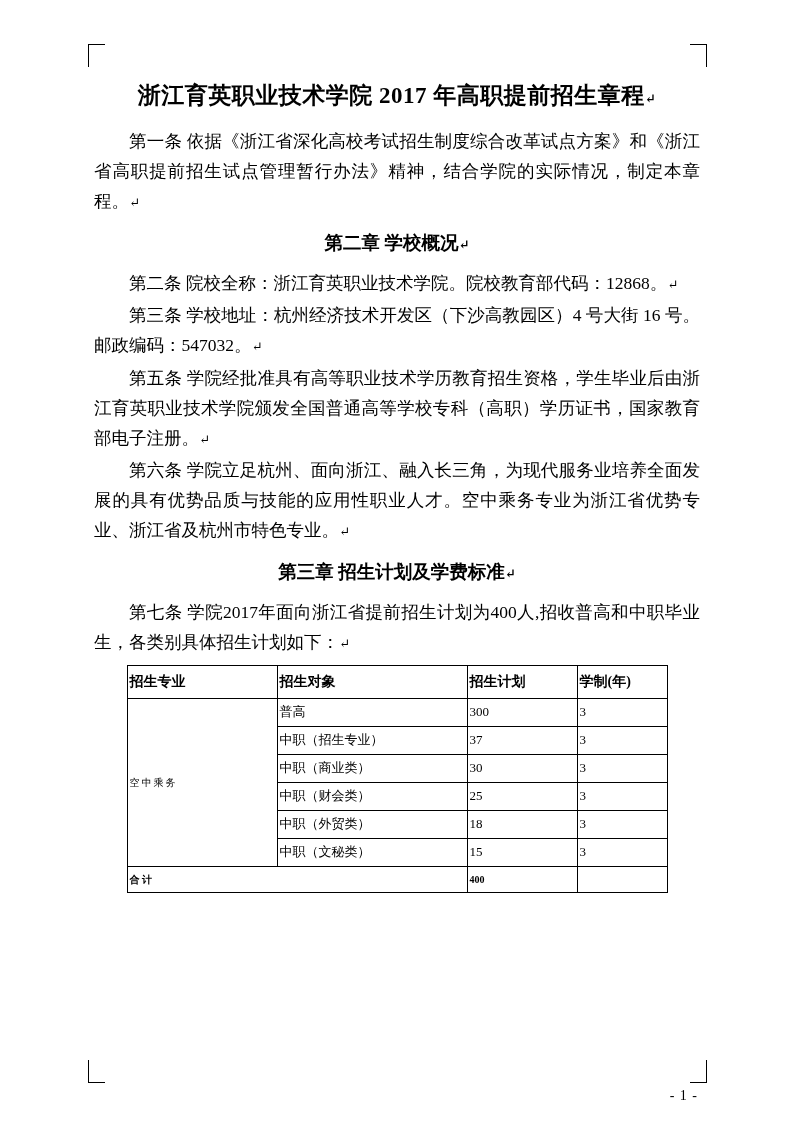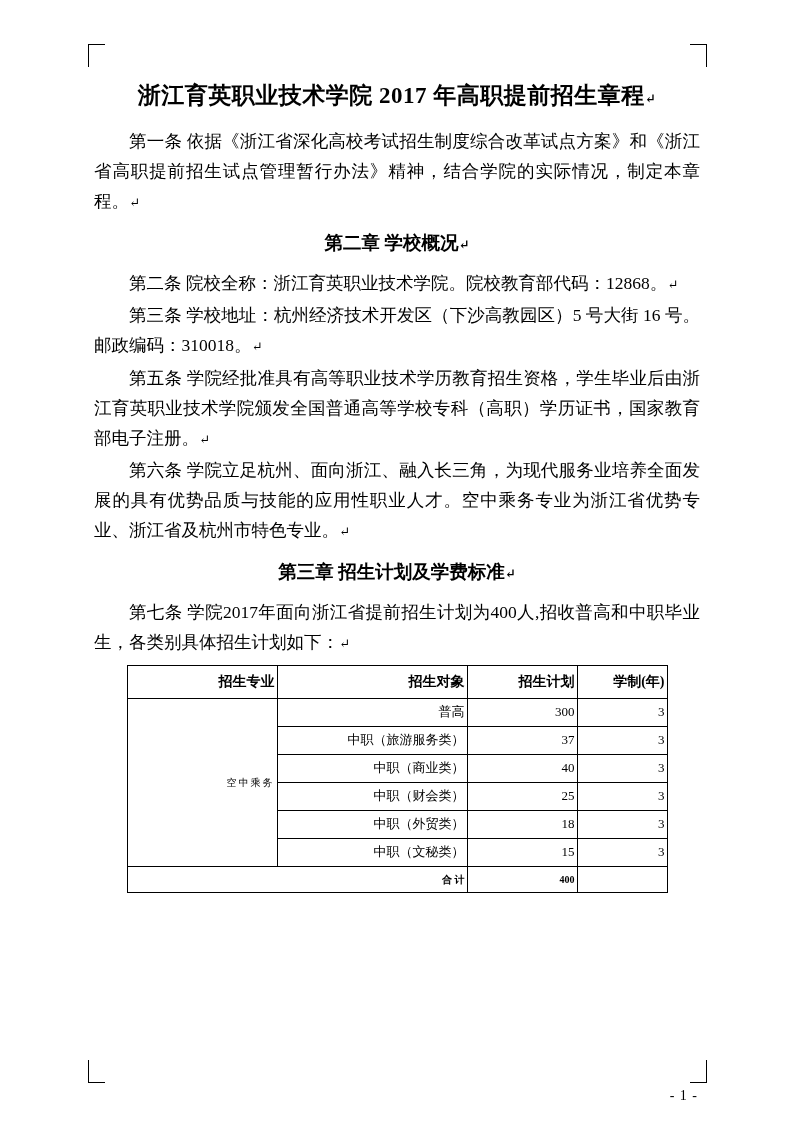--- a/index.html
+++ b/index.html
@@ -71,21 +71,21 @@
   }
   table.plan {
     border-collapse: collapse;
     margin: 8px auto 0 auto;
     width: 540px;
     table-layout: fixed;
   }
   table.plan td, table.plan th {
     border: 1px solid #000;
     font-size: 13px;
-    text-align: right;
+    text-align: left;
     padding: 5px 2px;
     font-weight: normal;
     line-height: 1.3;
   }
   table.plan thead td {
     font-weight: bold;
     font-size: 14px;
     padding: 7px 2px;
   }
   table.plan td.major {
@@ -132,21 +132,21 @@
     </p>
 
     <div class="chapter">
       <span>第二章  学校概况</span><span class="pilcrow">↵</span>
     </div>
 
     <p class="para">
       <span>第二条 院校全称：浙江育英职业技术学院。院校教育部代码：12868。</span><span class="pilcrow">↵</span>
     </p>
     <p class="para">
-      <span>第三条 学校地址：杭州经济技术开发区（下沙高教园区）5 号大街 16 号。邮政编码：310018。</span><span class="pilcrow">↵</span>
+      <span>第三条 学校地址：杭州经济技术开发区（下沙高教园区）4 号大街 16 号。邮政编码：547032。</span><span class="pilcrow">↵</span>
     </p>
     <p class="para">
       <span>第五条 学院经批准具有高等职业技术学历教育招生资格，学生毕业后由浙江育英职业技术学院颁发全国普通高等学校专科（高职）学历证书，国家教育部电子注册。</span><span class="pilcrow">↵</span>
     </p>
     <p class="para">
       <span>第六条 学院立足杭州、面向浙江、融入长三角，为现代服务业培养全面发展的具有优势品质与技能的应用性职业人才。空中乘务专业为浙江省优势专业、浙江省及杭州市特色专业。</span><span class="pilcrow">↵</span>
     </p>
 
     <div class="chapter">
       <span>第三章  招生计划及学费标准</span><span class="pilcrow">↵</span>
@@ -172,27 +172,27 @@
         </tr>
       </thead>
       <tbody>
         <tr>
           <td class="major" rowspan="6">空中乘务</td>
           <td>普高</td>
           <td>300</td>
           <td>3</td>
         </tr>
         <tr>
-          <td>中职（旅游服务类）</td>
+          <td>中职（招生专业）</td>
           <td>37</td>
           <td>3</td>
         </tr>
         <tr>
           <td>中职（商业类）</td>
-          <td>40</td>
+          <td>30</td>
           <td>3</td>
         </tr>
         <tr>
           <td>中职（财会类）</td>
           <td>25</td>
           <td>3</td>
         </tr>
         <tr>
           <td>中职（外贸类）</td>
           <td>18</td>

